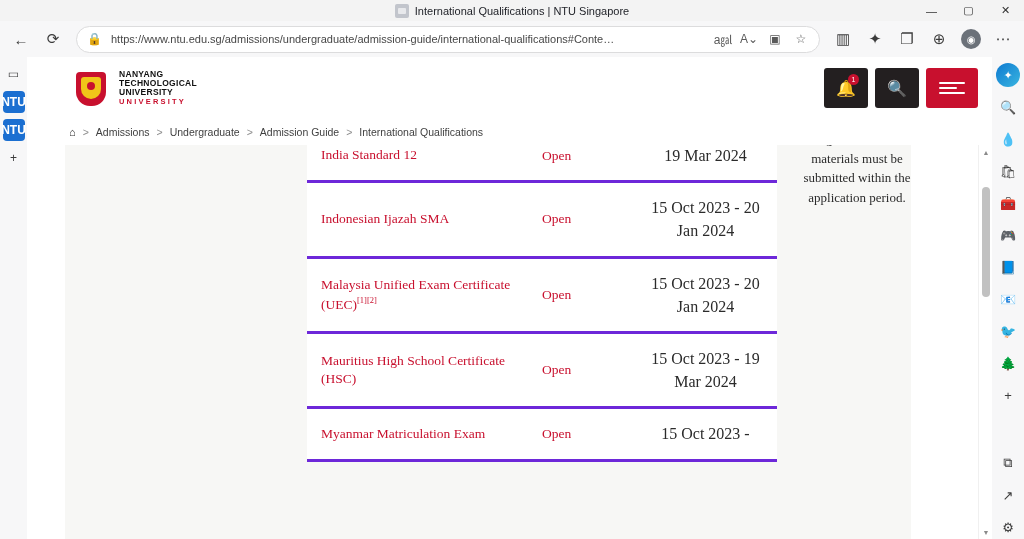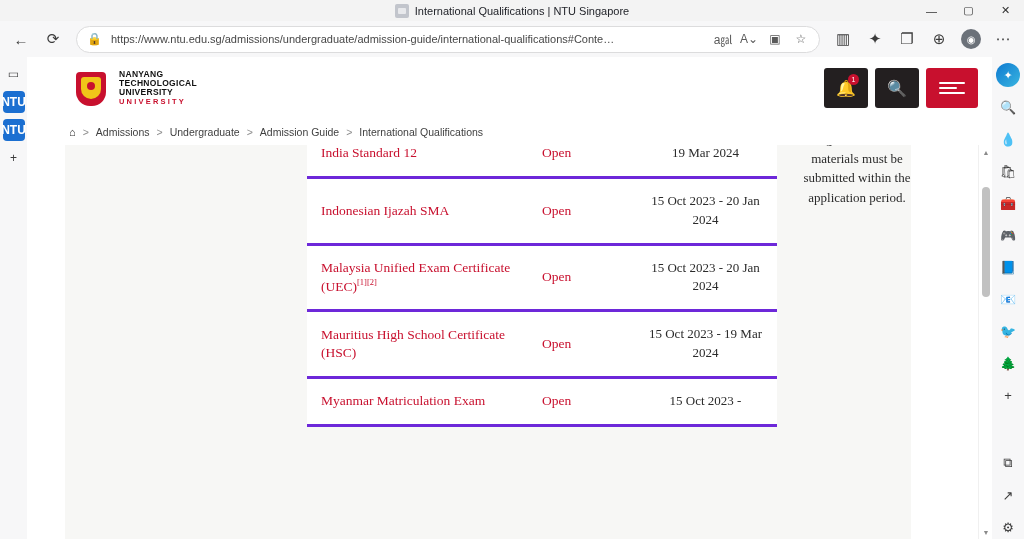--- a/index.html
+++ b/index.html
@@ -374,21 +374,21 @@
   }
   .col-status {
     width: 92px;
     color: #c8102e;
     font-size: 13.5px;
     text-align: left;
   }
   .col-dates {
     width: 120px;
     color: #2b2b2b;
-    font-size: 13px;
+    font-size: 16px;
     text-align: center;
     line-height: 1.45;
   }
 
   
   .side-note {
     position: absolute;
     left: 760px;
     top: -16px;
     width: 140px;

